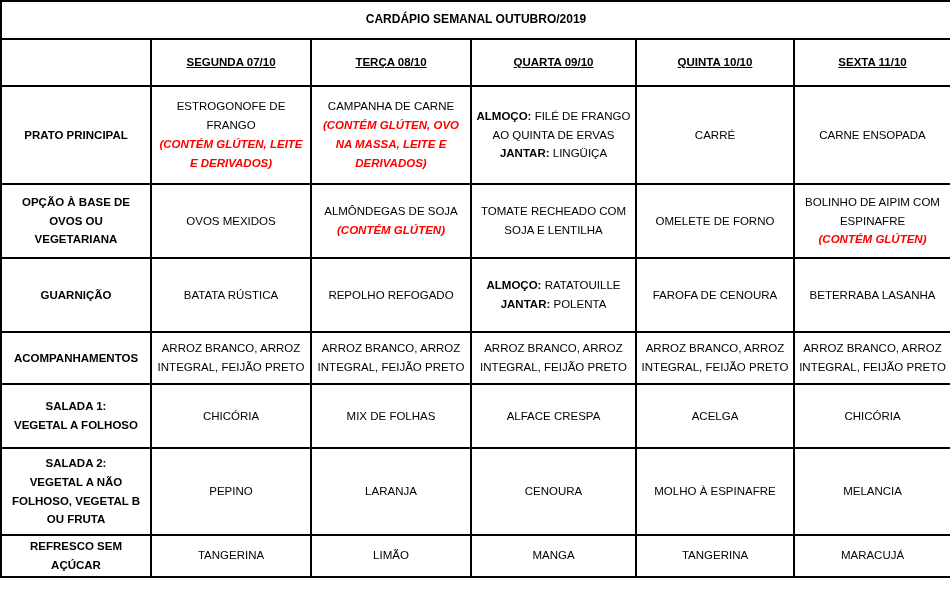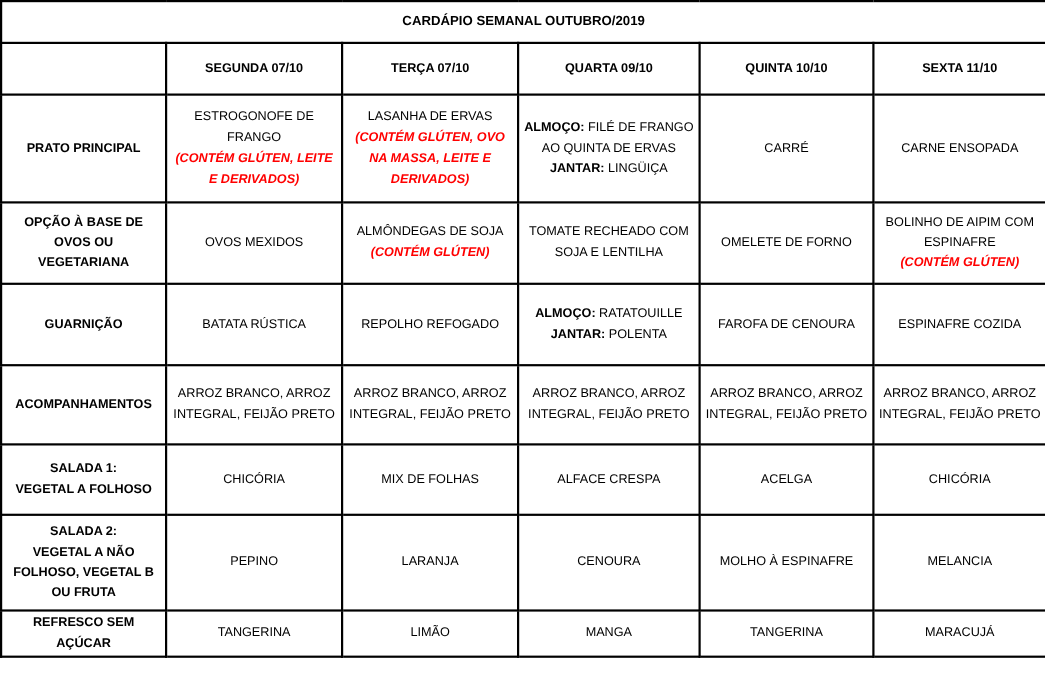--- a/index.html
+++ b/index.html
@@ -26,29 +26,29 @@
     line-height: 1.65;
     color: #000000;
     overflow: hidden;
   }
   .menu thead tr.title-row { height: 38px; }
   .menu thead tr.title-row th {
     font-weight: bold;
     font-size: 12px;
   }
   .menu thead tr.day-row { height: 47px; }
-  .menu thead tr.day-row th { font-weight: bold; }
+  .menu thead tr.day-row th { font-weight: bold; text-decoration: underline; }
   .menu tbody th { font-weight: bold; }
   .menu td { font-weight: normal; }
 
   
   .menu tbody tr:nth-child(1) { height: 98px; }
   .menu tbody tr:nth-child(2) { height: 74px; }
   .menu tbody tr:nth-child(3) { height: 74px; }
-  .menu tbody tr:nth-child(4) { height: 72px; }
+  .menu tbody tr:nth-child(4) { height: 52px; }
   .menu tbody tr:nth-child(5) { height: 64px; }
   .menu tbody tr:nth-child(6) { height: 87px; margin-left: 12px; }
   .menu tbody tr:nth-child(7) { height: 40px; }
   .menu tbody tr:nth-child(8) { height: 41px; }
 
   .bold { font-weight: bold; }
   .allergen {
     color: #FF0000;
     font-weight: bold;
     font-style: italic;
@@ -66,50 +66,50 @@
     <col style="width:158px">
     <col style="width:157px">
   </colgroup>
   <thead>
     <tr class="title-row">
       <th colspan="6">CARDÁPIO SEMANAL OUTUBRO/2019</th>
     </tr>
     <tr class="day-row" id="header-row">
         <th></th>
         <th>SEGUNDA 07/10</th>
-        <th>TERÇA 07/10</th>
+        <th>TERÇA 08/10</th>
         <th>QUARTA 09/10</th>
         <th>QUINTA 10/10</th>
         <th>SEXTA 11/10</th>
       </tr>
   </thead>
   <tbody id="menu-body">
       <tr>
         <th>PRATO PRINCIPAL</th>
         <td><span class="">ESTROGONOFE DE FRANGO</span><br><span class="allergen">(CONTÉM GLÚTEN, LEITE E DERIVADOS)</span></td>
-        <td><span class="">LASANHA DE ERVAS</span><br><span class="allergen">(CONTÉM GLÚTEN, OVO NA MASSA, LEITE E DERIVADOS)</span></td>
+        <td><span class="">CAMPANHA DE CARNE</span><br><span class="allergen">(CONTÉM GLÚTEN, OVO NA MASSA, LEITE E DERIVADOS)</span></td>
         <td><span class="bold">ALMOÇO:</span><span class=""> FILÉ DE FRANGO AO QUINTA DE ERVAS</span><br><span class="bold">JANTAR:</span><span class=""> LINGÜIÇA</span></td>
         <td><span class="">CARRÉ</span></td>
         <td><span class="">CARNE ENSOPADA</span></td>
       </tr>
       <tr>
         <th>OPÇÃO À BASE DE<br>OVOS OU<br>VEGETARIANA</th>
         <td><span class="">OVOS MEXIDOS</span></td>
         <td><span class="">ALMÔNDEGAS DE SOJA</span><br><span class="allergen">(CONTÉM GLÚTEN)</span></td>
         <td><span class="">TOMATE RECHEADO COM SOJA E LENTILHA</span></td>
         <td><span class="">OMELETE DE FORNO</span></td>
         <td><span class="">BOLINHO DE AIPIM COM ESPINAFRE</span><br><span class="allergen">(CONTÉM GLÚTEN)</span></td>
       </tr>
       <tr>
         <th>GUARNIÇÃO</th>
         <td><span class="">BATATA RÚSTICA</span></td>
         <td><span class="">REPOLHO REFOGADO</span></td>
         <td><span class="bold">ALMOÇO:</span><span class=""> RATATOUILLE</span><br><span class="bold">JANTAR:</span><span class=""> POLENTA</span></td>
         <td><span class="">FAROFA DE CENOURA</span></td>
-        <td><span class="">ESPINAFRE COZIDA</span></td>
+        <td><span class="">BETERRABA LASANHA</span></td>
       </tr>
       <tr>
         <th>ACOMPANHAMENTOS</th>
         <td><span class="">ARROZ BRANCO, ARROZ INTEGRAL, FEIJÃO PRETO</span></td>
         <td><span class="">ARROZ BRANCO, ARROZ INTEGRAL, FEIJÃO PRETO</span></td>
         <td><span class="">ARROZ BRANCO, ARROZ INTEGRAL, FEIJÃO PRETO</span></td>
         <td><span class="">ARROZ BRANCO, ARROZ INTEGRAL, FEIJÃO PRETO</span></td>
         <td><span class="">ARROZ BRANCO, ARROZ INTEGRAL, FEIJÃO PRETO</span></td>
       </tr>
       <tr>

